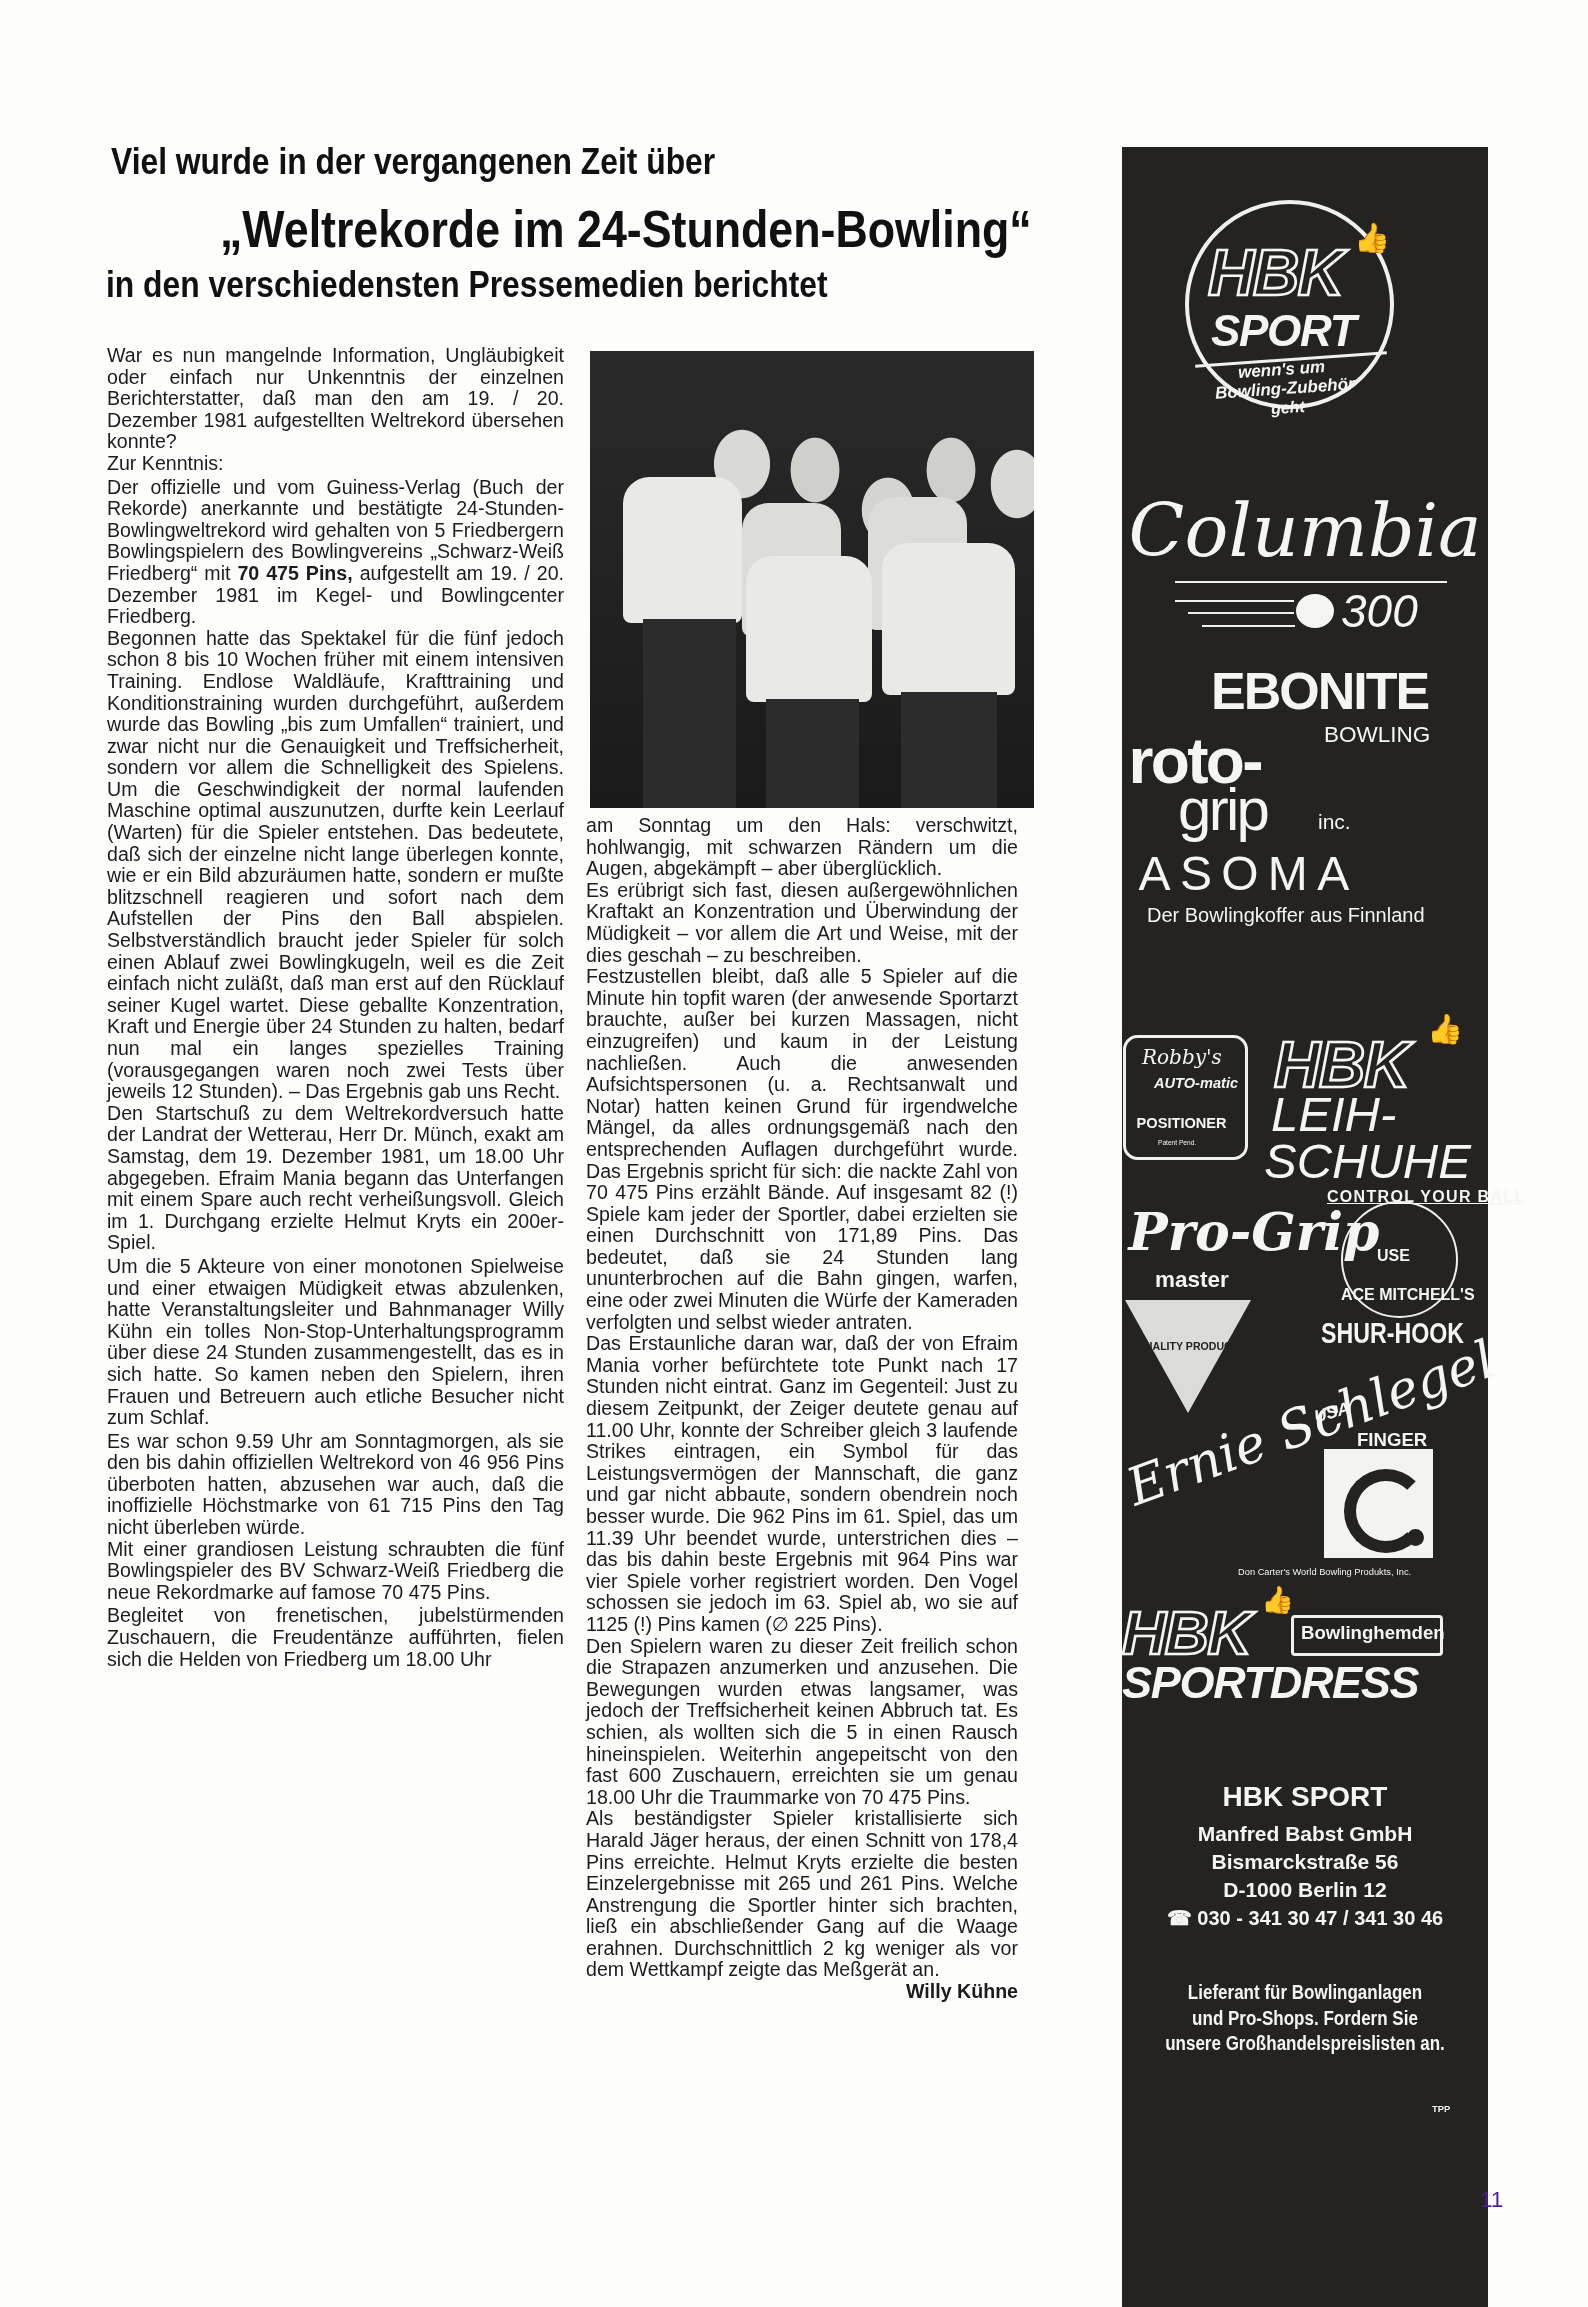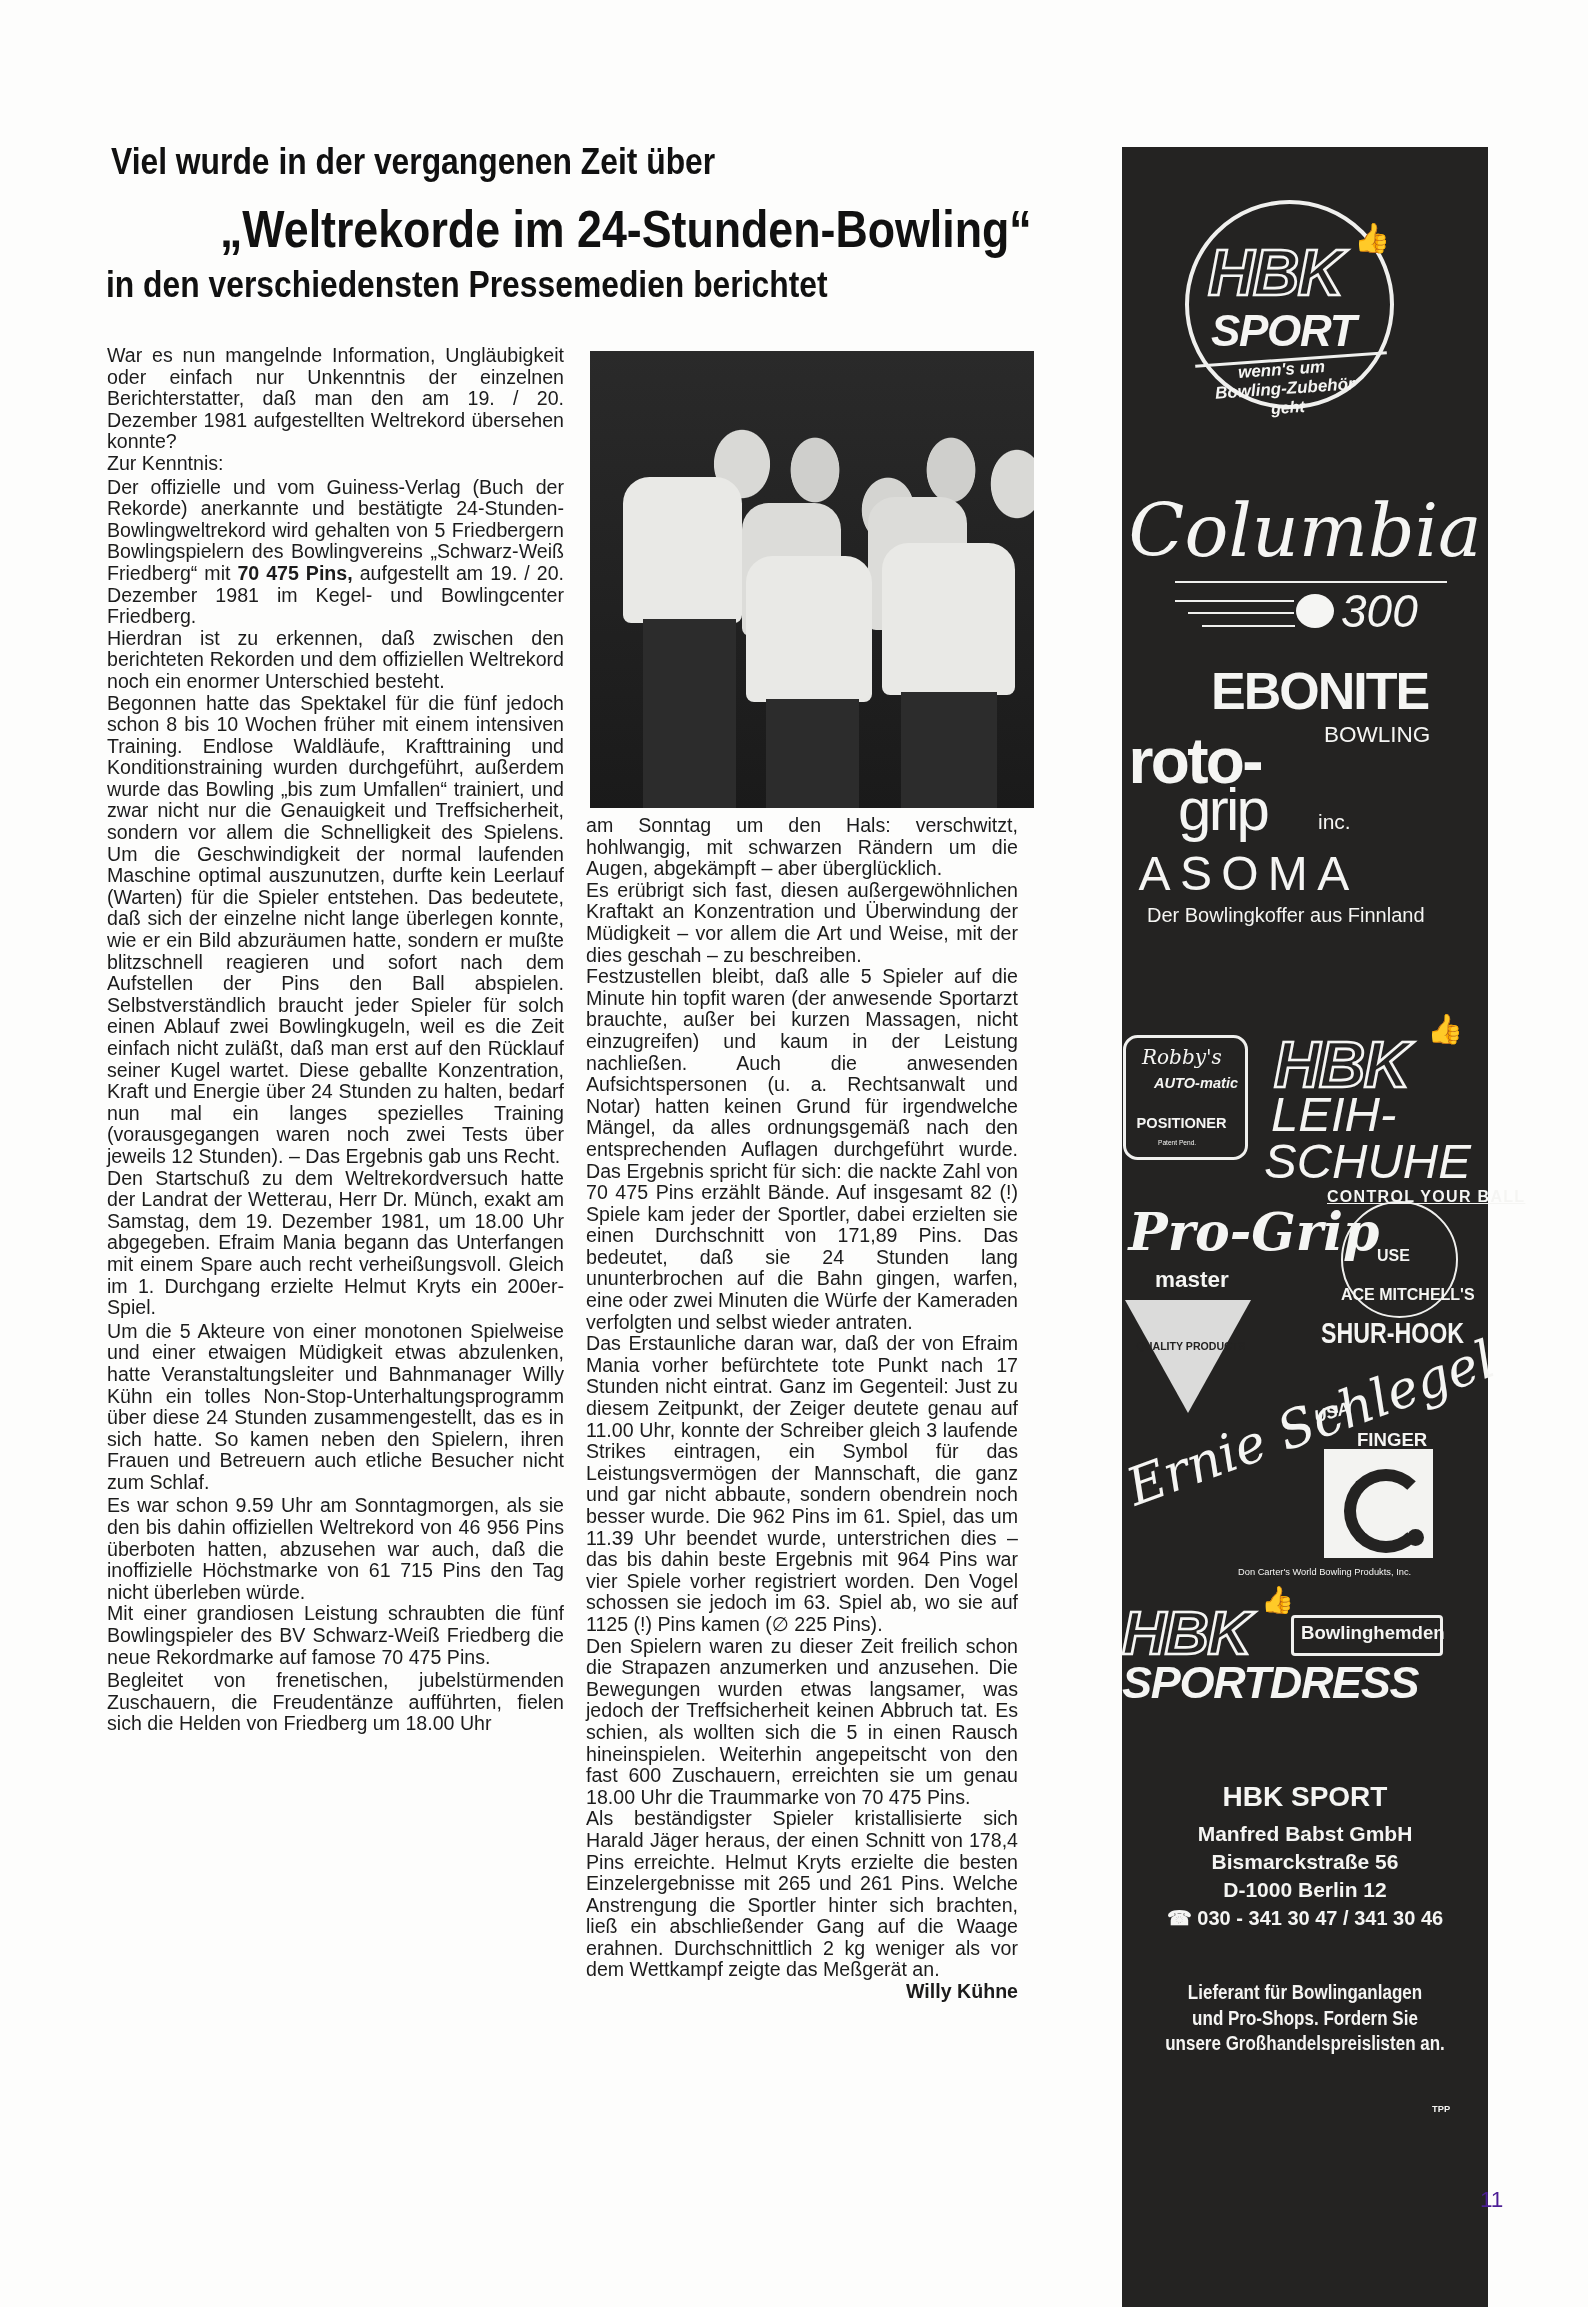--- a/index.html
+++ b/index.html
@@ -53,21 +53,20 @@
 <body>
 
 <div class="headline" id="h1">Viel wurde in der vergangenen Zeit über</div>
 <div class="headline" id="h2">„Weltrekorde im 24-Stunden-Bowling“</div>
 <div class="headline" id="h3">in den verschiedensten Pressemedien berichtet</div>
 
 <div class="col" id="col-left">
   <p>War es nun mangelnde Information, Ungläubigkeit oder einfach nur Unkenntnis der einzelnen Berichterstatter, daß man den am 19. / 20. Dezember 1981 aufgestellten Weltrekord übersehen konnte?</p>
   <p>Zur Kenntnis:</p>
   <p class="gap"><span>Der offizielle und vom Guiness-Verlag (Buch der Rekorde) anerkannte und bestätigte 24-Stunden-Bowlingweltrekord wird gehalten von 5 Friedbergern Bowlingspielern des Bowlingvereins „Schwarz-Weiß Friedberg“ mit </span><span class="b">70 475 Pins,</span><span> aufgestellt am 19. / 20. Dezember 1981 im Kegel- und Bowlingcenter Friedberg.</span></p>
-  <p>Hierdran ist zu erkennen, daß zwischen den berichteten Rekorden und dem offiziellen Weltrekord noch ein enormer Unterschied besteht.</p>
   <p>Begonnen hatte das Spektakel für die fünf jedoch schon 8 bis 10 Wochen früher mit einem intensiven Training. Endlose Waldläufe, Krafttraining und Konditionstraining wurden durchgeführt, außerdem wurde das Bowling „bis zum Umfallen“ trainiert, und zwar nicht nur die Genauigkeit und Treffsicherheit, sondern vor allem die Schnelligkeit des Spielens. Um die Geschwindigkeit der normal laufenden Maschine optimal auszunutzen, durfte kein Leerlauf (Warten) für die Spieler entstehen. Das bedeutete, daß sich der einzelne nicht lange überlegen konnte, wie er ein Bild abzuräumen hatte, sondern er mußte blitzschnell reagieren und sofort nach dem Aufstellen der Pins den Ball abspielen. Selbstverständlich braucht jeder Spieler für solch einen Ablauf zwei Bowlingkugeln, weil es die Zeit einfach nicht zuläßt, daß man erst auf den Rücklauf seiner Kugel wartet. Diese geballte Konzentration, Kraft und Energie über 24 Stunden zu halten, bedarf nun mal ein langes spezielles Training (vorausgegangen waren noch zwei Tests über jeweils 12 Stunden). – Das Ergebnis gab uns Recht.</p>
   <p>Den Startschuß zu dem Weltrekordversuch hatte der Landrat der Wetterau, Herr Dr. Münch, exakt am Samstag, dem 19. Dezember 1981, um 18.00 Uhr abgegeben. Efraim Mania begann das Unterfangen mit einem Spare auch recht verheißungsvoll. Gleich im 1. Durchgang erzielte Helmut Kryts ein 200er-Spiel.</p>
   <p class="gap">Um die 5 Akteure von einer monotonen Spielweise und einer etwaigen Müdigkeit etwas abzulenken, hatte Veranstaltungsleiter und Bahnmanager Willy Kühn ein tolles Non-Stop-Unterhaltungsprogramm über diese 24 Stunden zusammengestellt, das es in sich hatte. So kamen neben den Spielern, ihren Frauen und Betreuern auch etliche Besucher nicht zum Schlaf.</p>
   <p class="gap">Es war schon 9.59 Uhr am Sonntagmorgen, als sie den bis dahin offiziellen Weltrekord von 46 956 Pins überboten hatten, abzusehen war auch, daß die inoffizielle Höchstmarke von 61 715 Pins den Tag nicht überleben würde.</p>
   <p>Mit einer grandiosen Leistung schraubten die fünf Bowlingspieler des BV Schwarz-Weiß Friedberg die neue Rekordmarke auf famose 70 475 Pins.</p>
   <p class="gap">Begleitet von frenetischen, jubelstürmenden Zuschauern, die Freudentänze aufführten, fielen sich die Helden von Friedberg um 18.00 Uhr</p>
 </div>
 
 <div id="photo" title="Gruppenfoto: fünf Bowlingspieler in weißen Polohemden">
   <div class="shirt" style="left:33px;top:126px;width:119px;height:146px;"></div>

